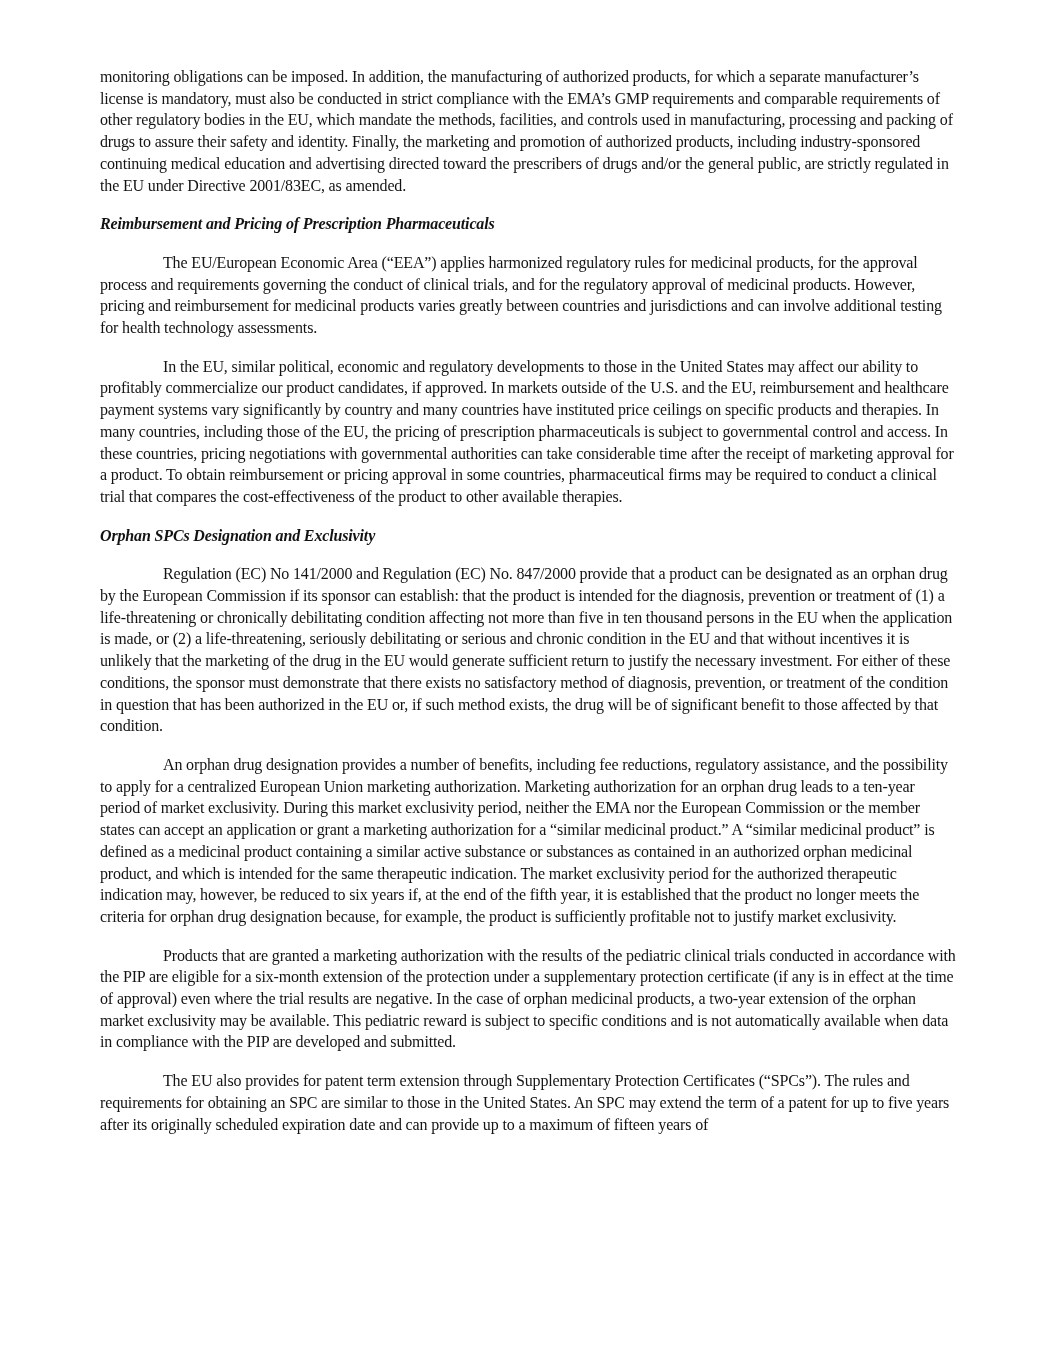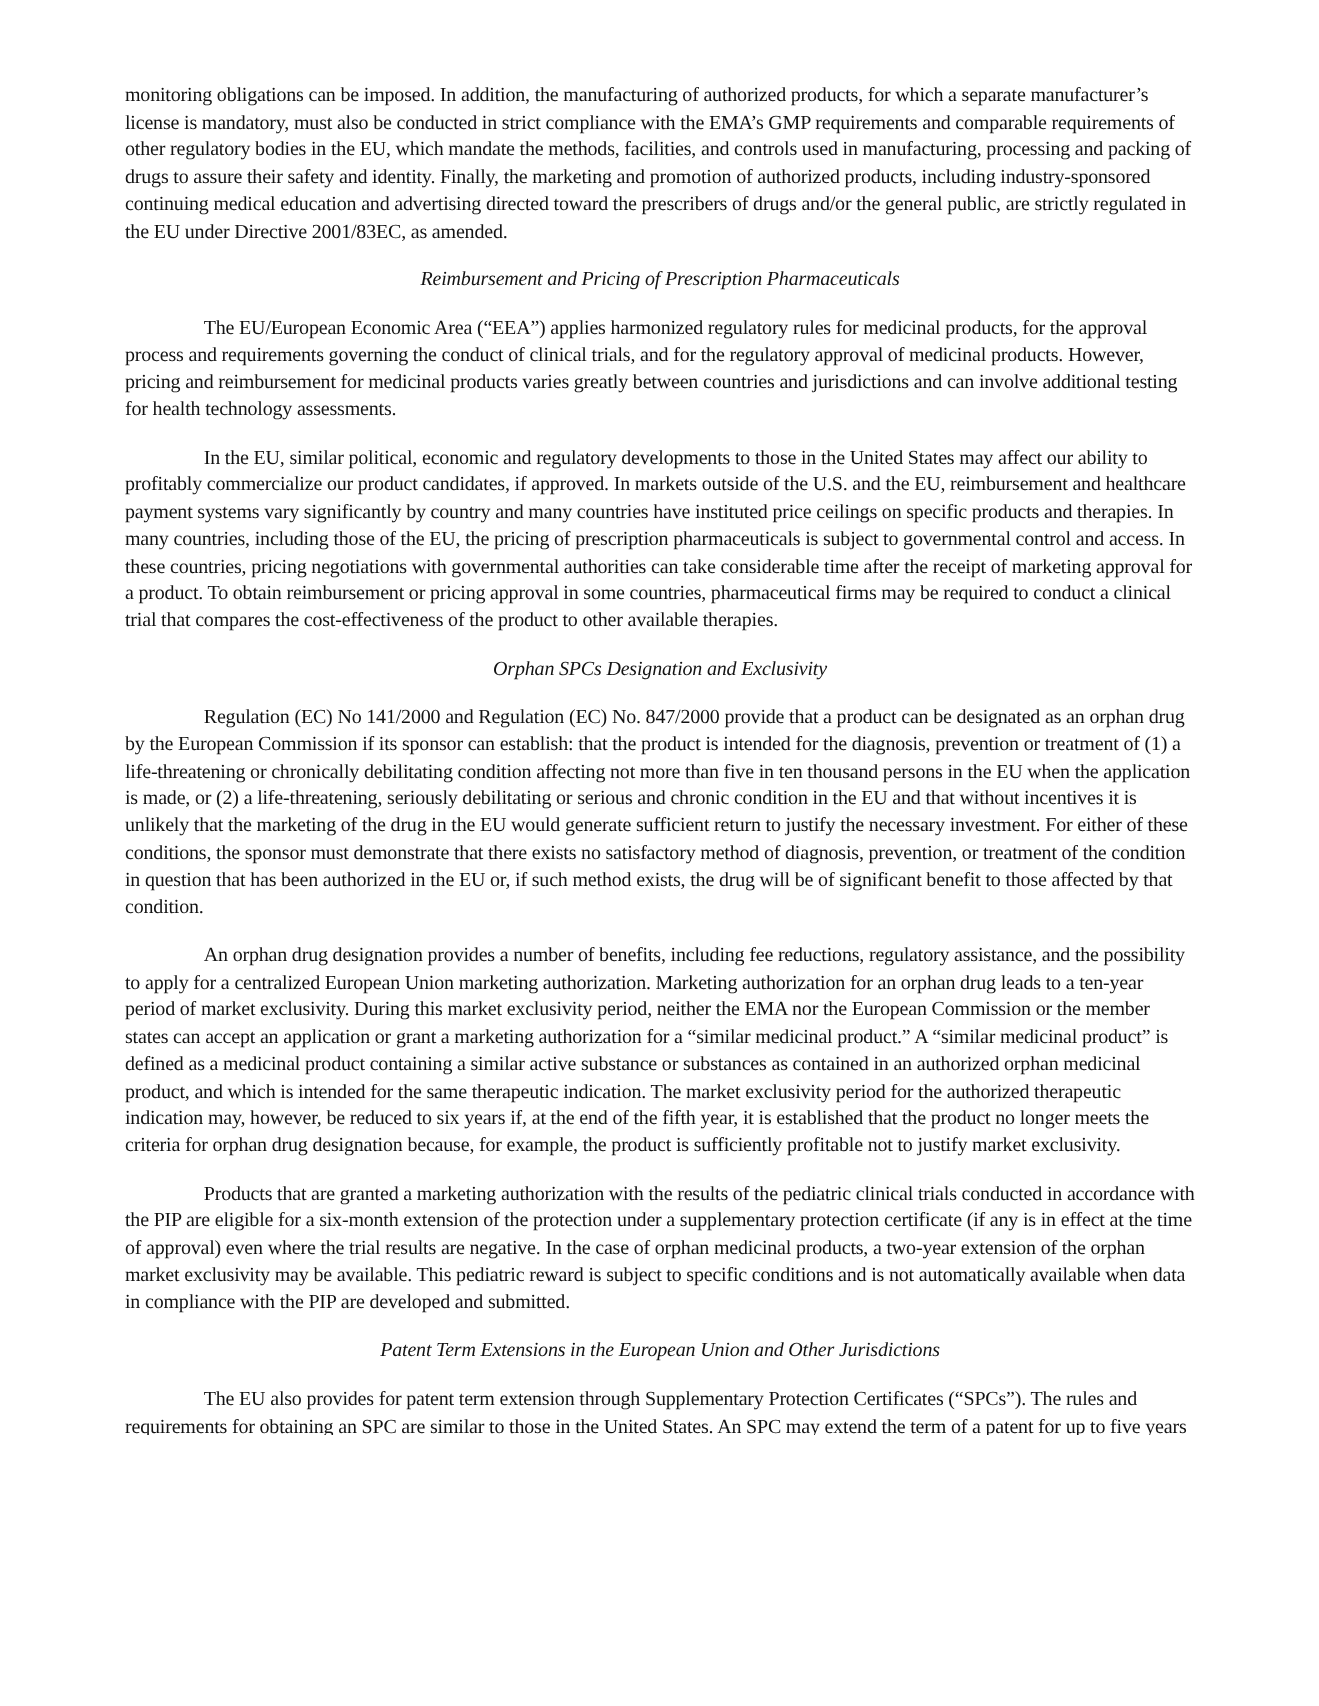--- a/index.html
+++ b/index.html
@@ -28,23 +28,22 @@
   }
   .para {
     margin: 0 0 17px 0;
   }
   .para.indent {
     text-indent: 63px;
   }
   .heading {
     margin: 0 0 17px 0;
     font-style: italic;
-    font-weight: normal;
+    font-weight: bold;
     font-size: 16px;
-    text-align: center;
   }
   .page-number {
     position: absolute;
     top: 1322px;
     left: 0;
     width: 100%;
     text-align: center;
     font-size: 16px;
     line-height: 21.7px;
   }
@@ -64,19 +63,18 @@
 
     <h3 class="heading">Orphan SPCs Designation and Exclusivity</h3>
 
     <p class="para indent">Regulation (EC) No 141/2000 and Regulation (EC) No. 847/2000 provide that a product can be designated as an orphan drug by the European Commission if its sponsor can establish: that the product is intended for the diagnosis, prevention or treatment of (1) a life-threatening or chronically debilitating condition affecting not more than five in ten thousand persons in the EU when the application is made, or (2) a life-threatening, seriously debilitating or serious and chronic condition in the EU and that without incentives it is unlikely that the marketing of the drug in the EU would generate sufficient return to justify the necessary investment. For either of these conditions, the sponsor must demonstrate that there exists no satisfactory method of diagnosis, prevention, or treatment of the condition in question that has been authorized in the EU or, if such method exists, the drug will be of significant benefit to those affected by that condition.</p>
 
     <p class="para indent">An orphan drug designation provides a number of benefits, including fee reductions, regulatory assistance, and the possibility to apply for a centralized European Union marketing authorization. Marketing authorization for an orphan drug leads to a ten-year period of market exclusivity. During this market exclusivity period, neither the EMA nor the European Commission or the member states can accept an application or grant a marketing authorization for a “similar medicinal product.” A “similar medicinal product” is defined as a medicinal product containing a similar active substance or substances as contained in an authorized orphan medicinal product, and which is intended for the same therapeutic indication. The market exclusivity period for the authorized therapeutic indication may, however, be reduced to six years if, at the end of the fifth year, it is established that the product no longer meets the criteria for orphan drug designation because, for example, the product is sufficiently profitable not to justify market exclusivity.</p>
 
 
     <p class="para indent">Products that are granted a marketing authorization with the results of the pediatric clinical trials conducted in accordance with the PIP are eligible for a six-month extension of the protection under a supplementary protection certificate (if any is in effect at the time of approval) even where the trial results are negative. In the case of orphan medicinal products, a two-year extension of the orphan market exclusivity may be available. This pediatric reward is subject to specific conditions and is not automatically available when data in compliance with the PIP are developed and submitted.</p>
 
-    <h3 class="heading">Patent Term Extensions in the European Union and Other Jurisdictions</h3>
 
     <p class="para indent">The EU also provides for patent term extension through Supplementary Protection Certificates (“SPCs”). The rules and requirements for obtaining an SPC are similar to those in the United States. An SPC may extend the term of a patent for up to five years after its originally scheduled expiration date and can provide up to a maximum of fifteen years of</p>
   </div>
 
   <div class="page-number">41</div>
 </div>
 
 </body></html>

